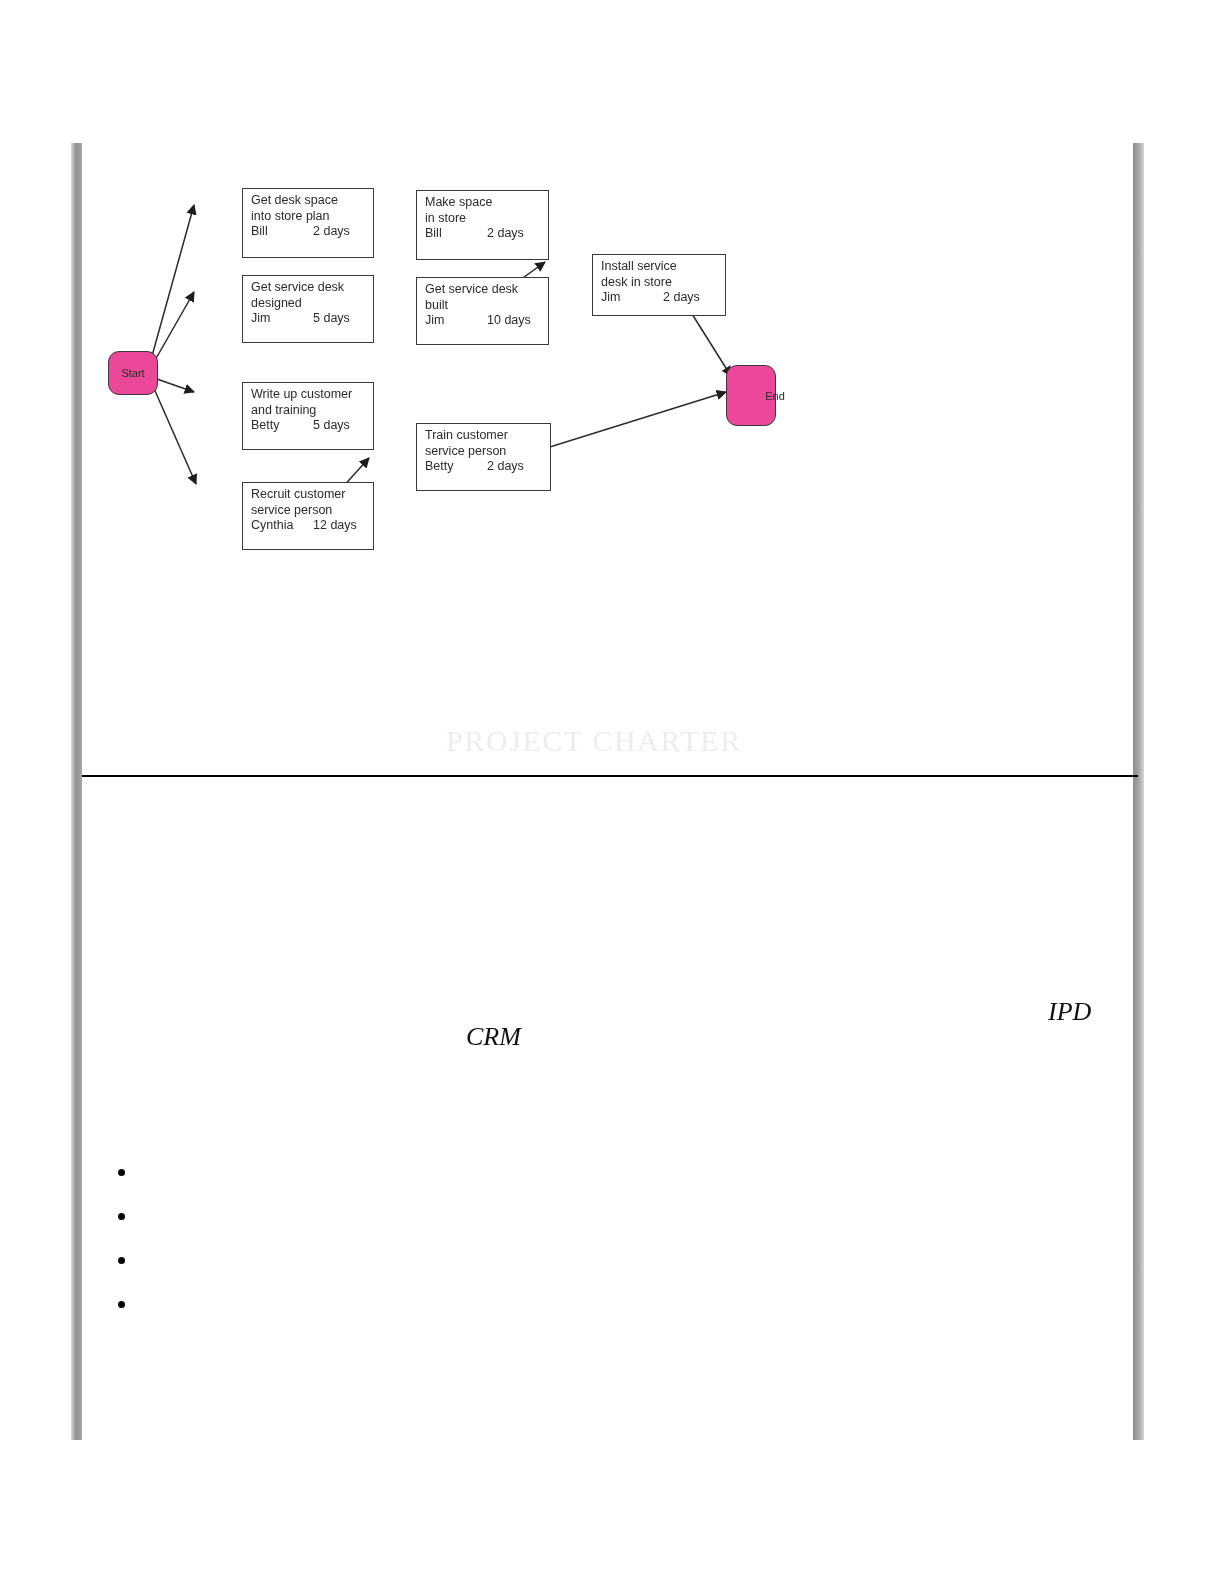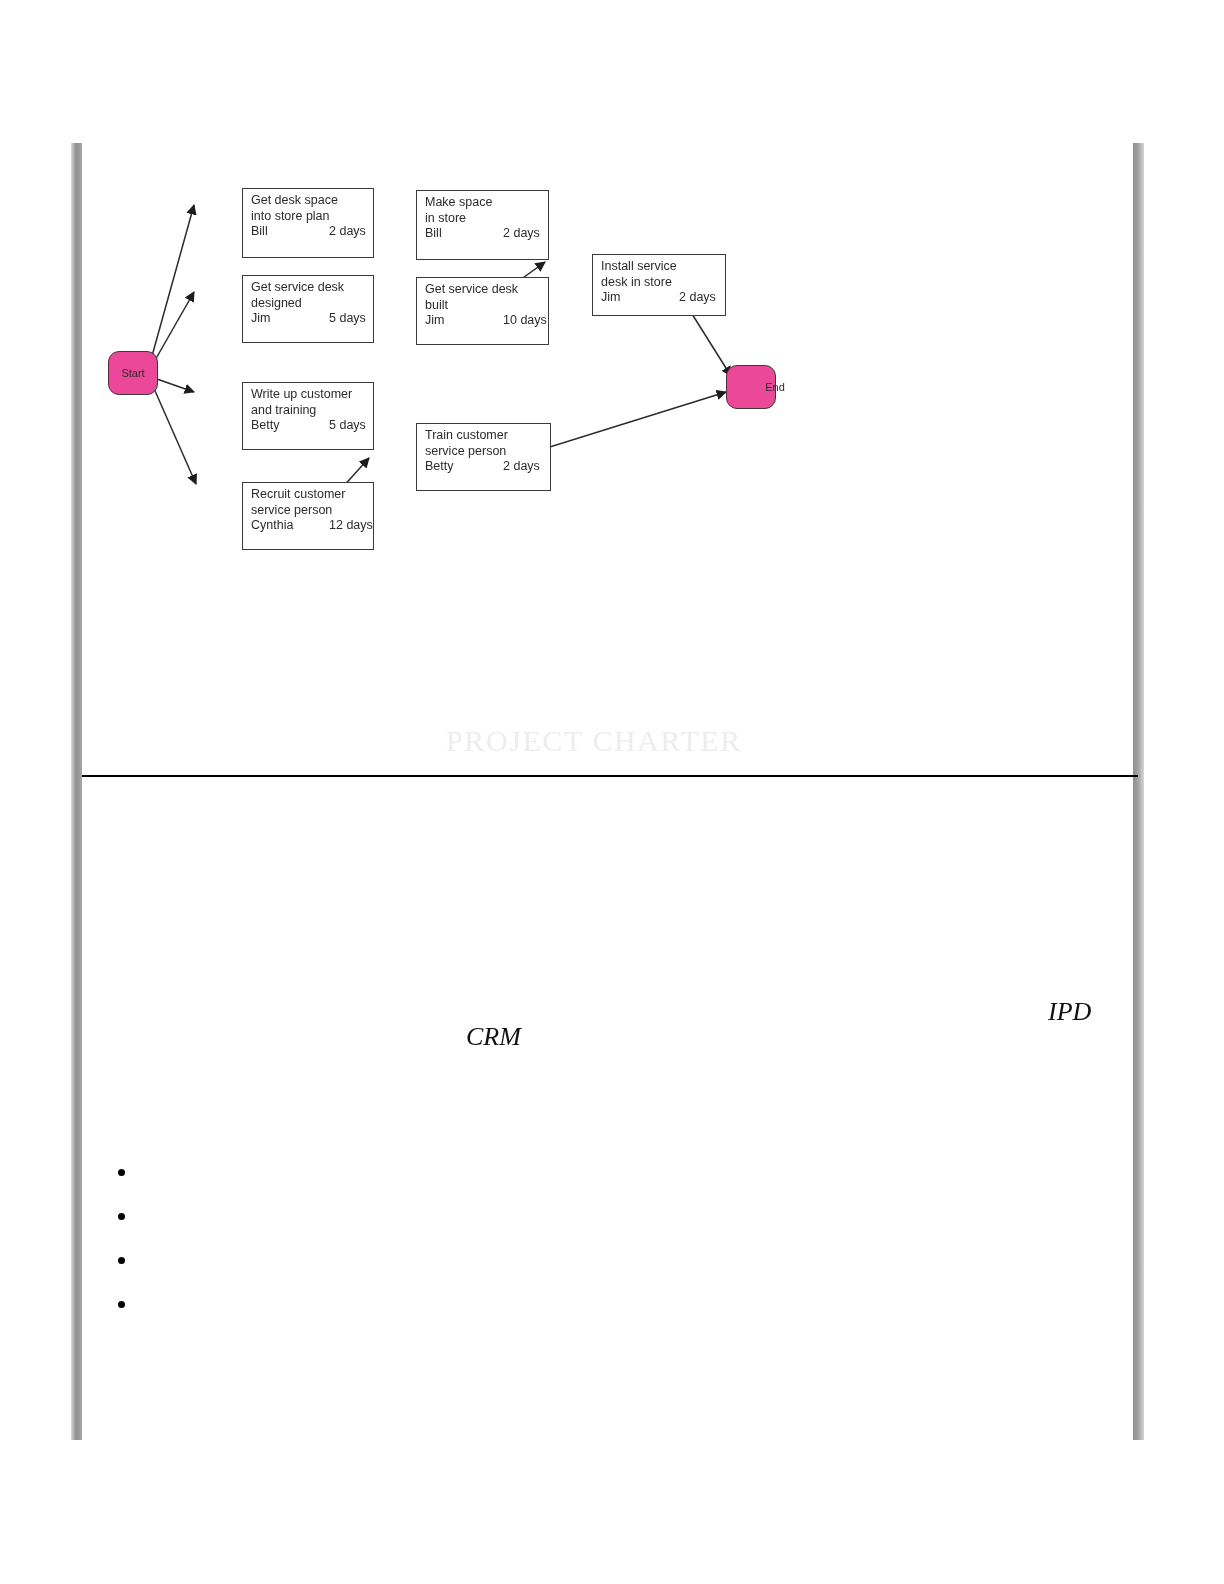--- a/index.html
+++ b/index.html
@@ -74,21 +74,20 @@
     line-height: 15.5px;
     color: #2b2b2b;
     font-family: "Liberation Sans", sans-serif;
     white-space: nowrap;
     margin-left: 44px;
   }
   .task-node .line { display: block; }
   .task-node .meta {
     display: flex;
     justify-content: flex-start;
-    gap: 16px;
   }
   .task-node .owner { display: inline-block; min-width: 62px; }
   .task-node .dur { display: inline-block; text-align: right; }
 
   .terminal-node {
     position: absolute;
     box-sizing: border-box;
     border: 1.4px solid #3a3a3a;
     border-radius: 11px;
     background: #ec4899;
@@ -193,21 +192,21 @@
         <path d="M 592 128 L 641 206"></path>
 
         <path d="M 418 290 L 636 222"></path>
       </g>
     </svg>
 
     <div class="terminal-node" id="node-start" style="left:18px; top:181px; width:50px; height:44px;">
       <span>Start</span>
     </div>
 
-    <div class="terminal-node" id="node-end" style="left:636px; top:195px; width:47px; height:44px;padding-left:48px;">
+    <div class="terminal-node" id="node-end" style="left:636px; top:195px; width:47px; height:61px;padding-left:48px;">
       <span>End</span>
     </div>
 
     <div class="task-node" style="left:108px; top:18px; width:132px; height:70px;">
       <span class="line">Get desk space</span>
       <span class="line">into store plan</span>
       <span class="meta">
         <span class="owner">Bill</span>
         <span class="dur">2 days</span>
       </span>

